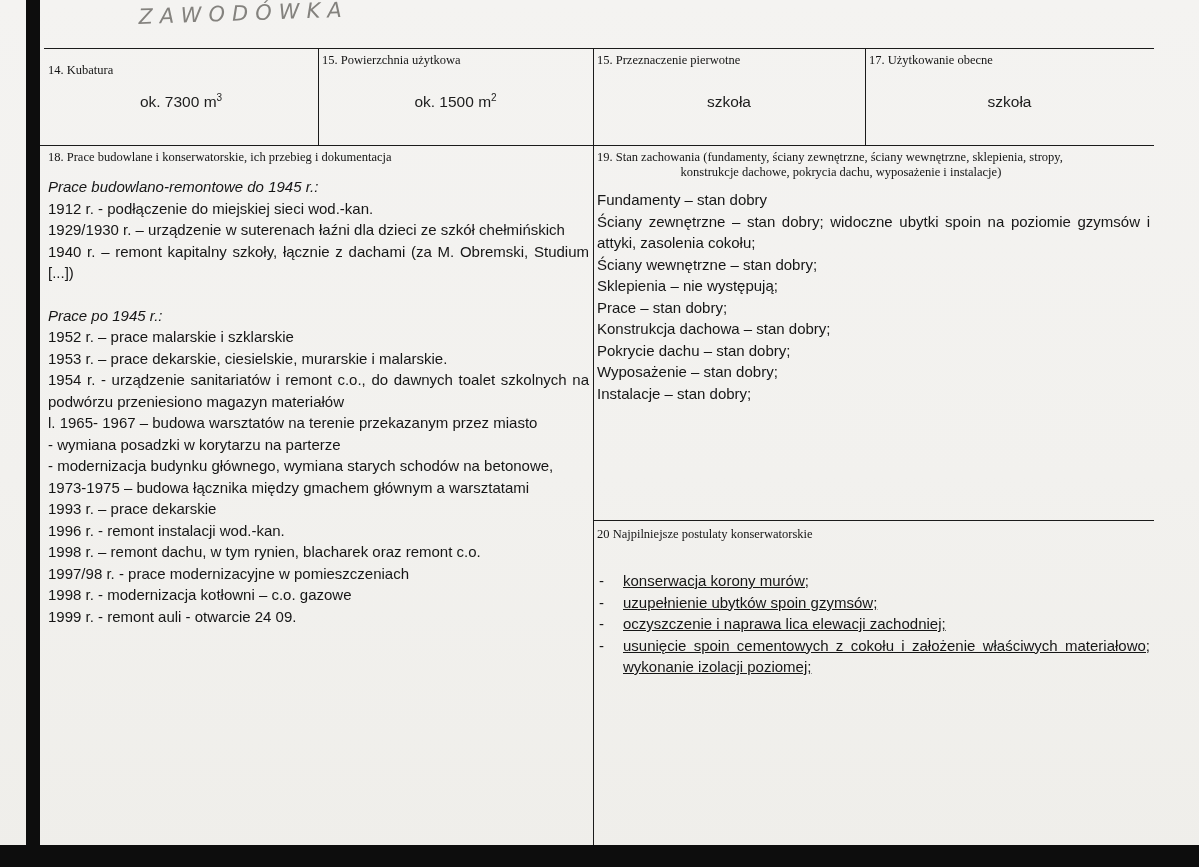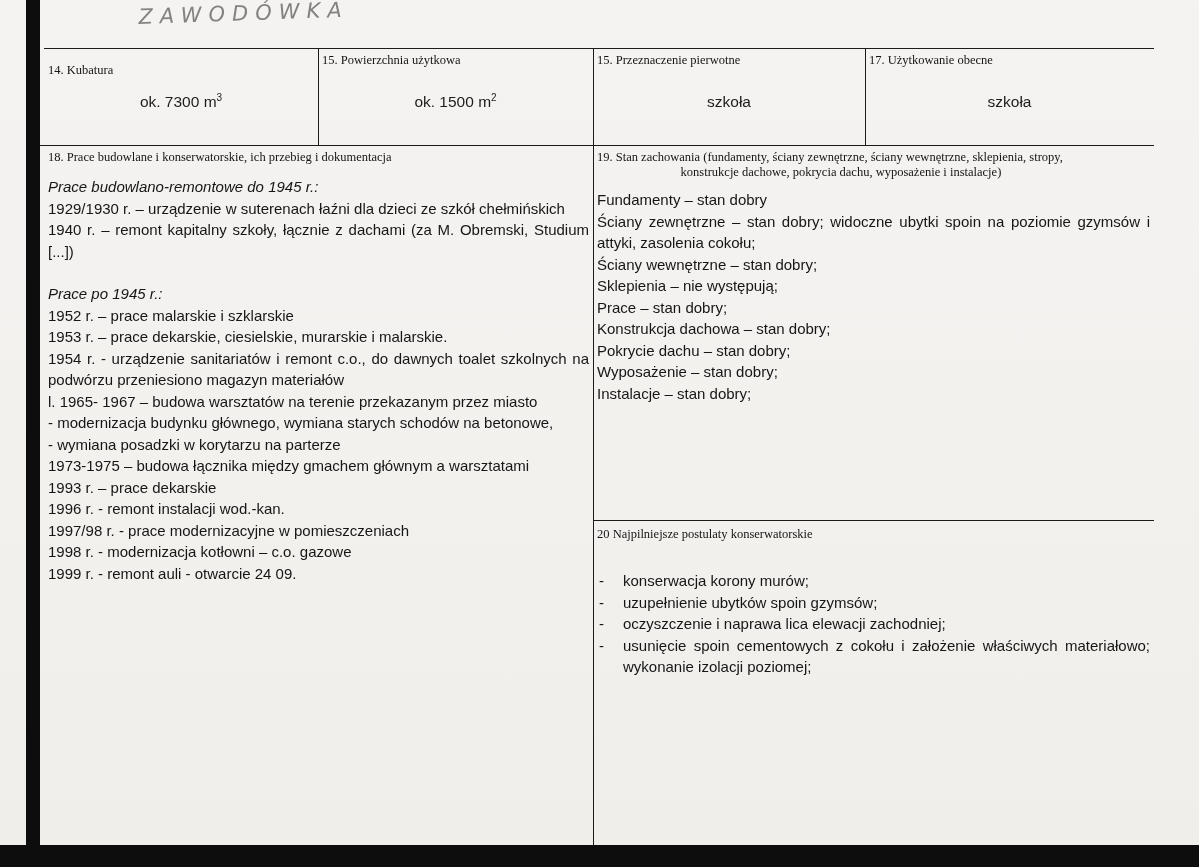--- a/index.html
+++ b/index.html
@@ -33,21 +33,21 @@
   .s19-body { left:597px; top:189px; width:553px; }
   .s20-body { left:597px; top:570px; width:553px; }
 
   .line { text-align:justify; }
   .subhead { font-style:italic; }
   .gap { margin-top:21px; }
   b { font-weight:normal; }
 
   .bullet-item { display:flex; }
   .bullet-item .dash { flex:none; width:24px; padding-left:2px; }
-  .bullet-item .txt  { flex:1; text-align:justify; }
+  .bullet-item .txt  { flex:1; text-align:justify;text-decoration:underline; }
 </style>
 </head>
 <body>
 
 <div id="scan">
 
   <div class="edge-left"></div>
   <div class="edge-bottom"></div>
 
   <div class="handwriting">ZAWODÓWKA</div>
@@ -76,35 +76,37 @@
   <div class="f-value" style="left:865px; width:289px;">
     <span>szkoła</span><sup></sup>
   </div>
 
   <div class="serif-label" style="left:48px; top:150px;">18. Prace budowlane i konserwatorskie, ich przebieg i dokumentacja</div>
 
   <div class="body-col s18-body">
     <div class="subhead">Prace budowlano-remontowe do 1945 r.:</div>
     <div>
 
+    <div class="line">1912 r. - podłączenie do miejskiej sieci wod.-kan.</div>
         <div class="line">1929/1930 r. – urządzenie w suterenach łaźni dla dzieci ze szkół chełmińskich</div>
         <div class="line">1940 r. – remont kapitalny szkoły, łącznie z dachami (za M. Obremski, Studium [...])</div>
       </div>
     <div class="subhead gap">Prace po 1945 r.:</div>
     <div>
 
     <div class="line">1952 r. – prace malarskie i szklarskie</div>
         <div class="line">1953 r. – prace dekarskie, ciesielskie, murarskie i malarskie.</div>
         <div class="line">1954 r. - urządzenie sanitariatów i remont c.o., do dawnych toalet szkolnych na podwórzu przeniesiono magazyn materiałów</div>
         <div class="line">l. 1965- 1967 – budowa warsztatów na terenie przekazanym przez miasto</div>
+        <div class="line">- wymiana posadzki w korytarzu na parterze</div>
         <div class="line">- modernizacja budynku głównego, wymiana starych schodów na betonowe,</div>
-        <div class="line">- wymiana posadzki w korytarzu na parterze</div>
         <div class="line">1973-1975 – budowa łącznika między gmachem głównym a warsztatami</div>
         <div class="line">1993 r. – prace dekarskie</div>
         <div class="line">1996 r. - remont instalacji wod.-kan.</div>
+        <div class="line">1998 r. – remont dachu, w tym rynien, blacharek oraz remont c.o.</div>
         <div class="line">1997/98 r. - prace modernizacyjne w pomieszczeniach</div>
         <div class="line">1998 r. - modernizacja kotłowni – c.o. gazowe</div>
       </div>
     <div class="line"><b>1999 r.</b><span> - remont auli - otwarcie 24 09.</span></div>
   </div>
 
   <div class="serif-label" style="left:597px; top:150px;">
     <div>19. Stan zachowania (fundamenty, ściany zewnętrzne, ściany wewnętrzne, sklepienia, stropy,</div>
     <div class="indent">konstrukcje dachowe, pokrycia dachu, wyposażenie i instalacje)</div>
   </div>

